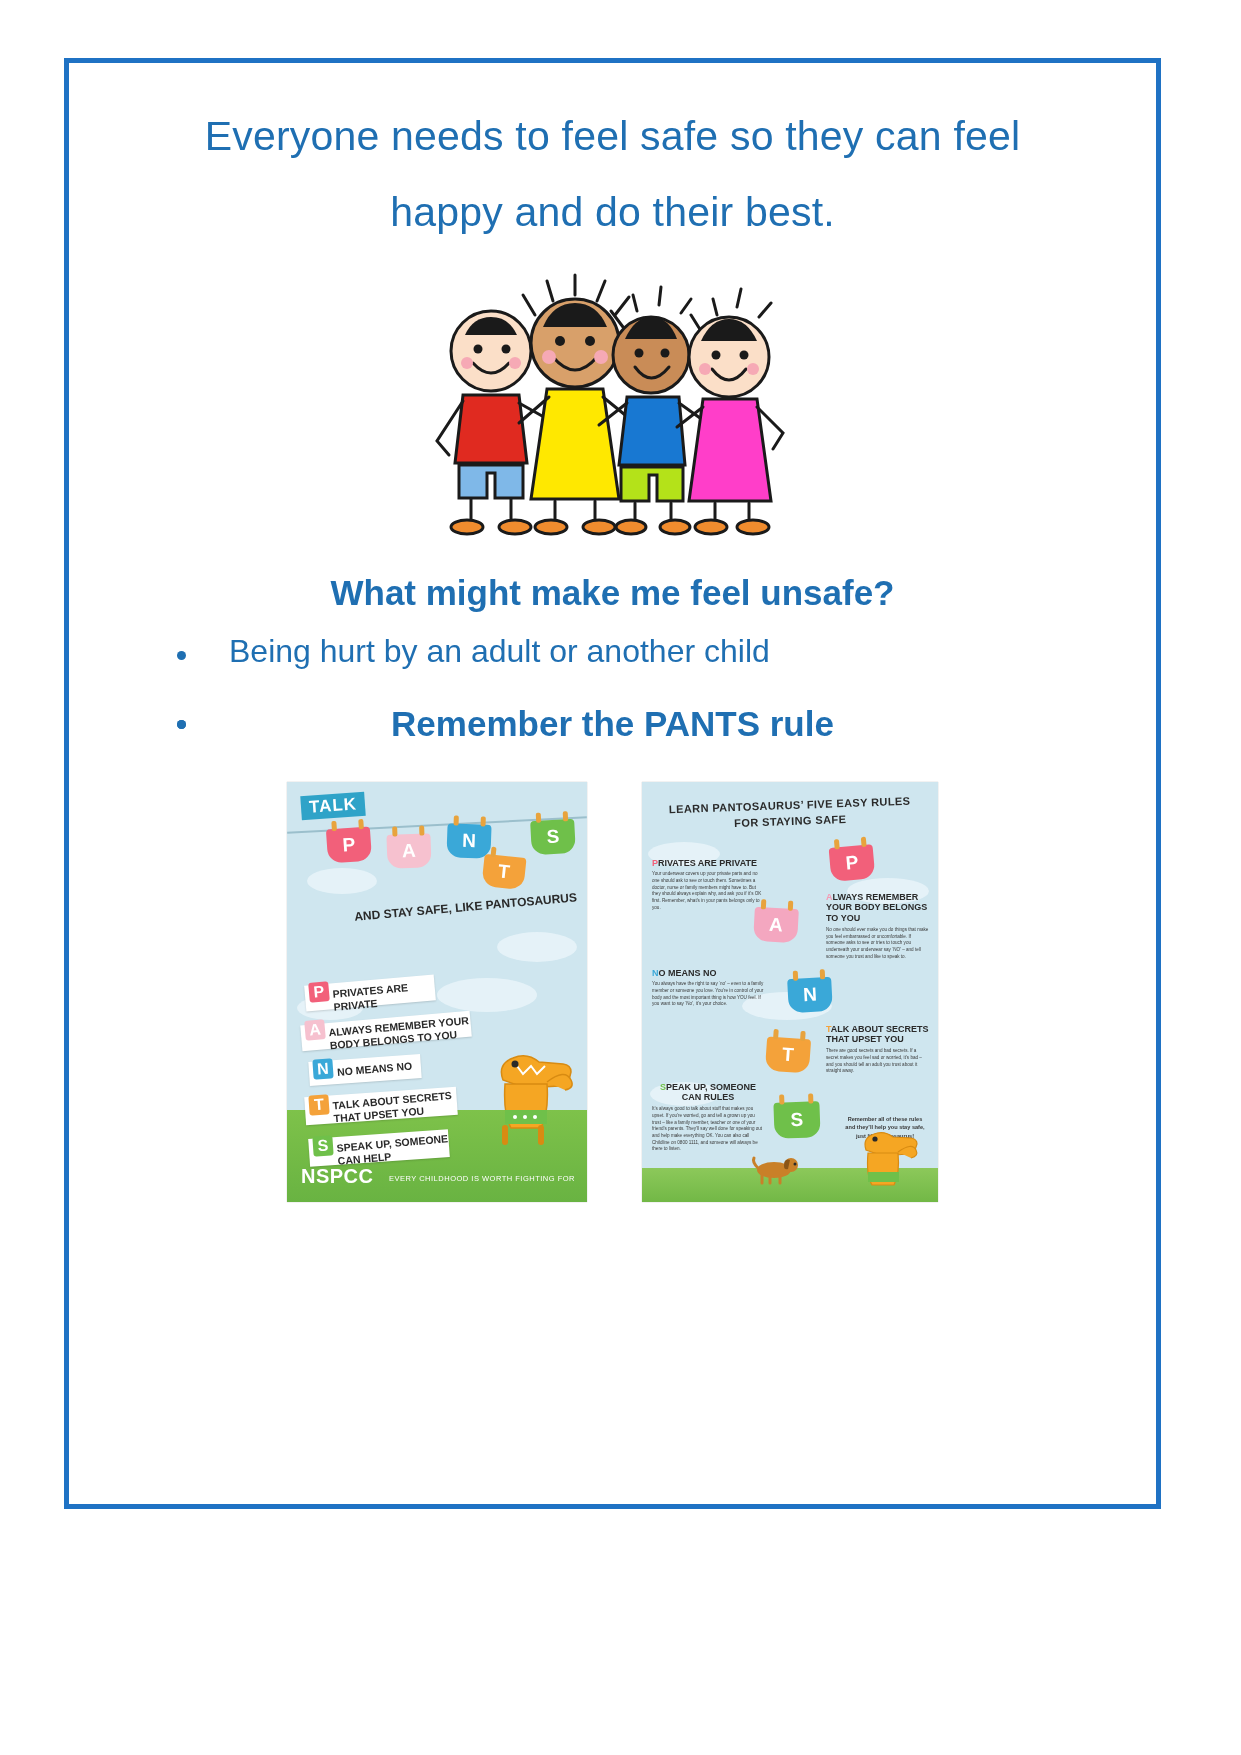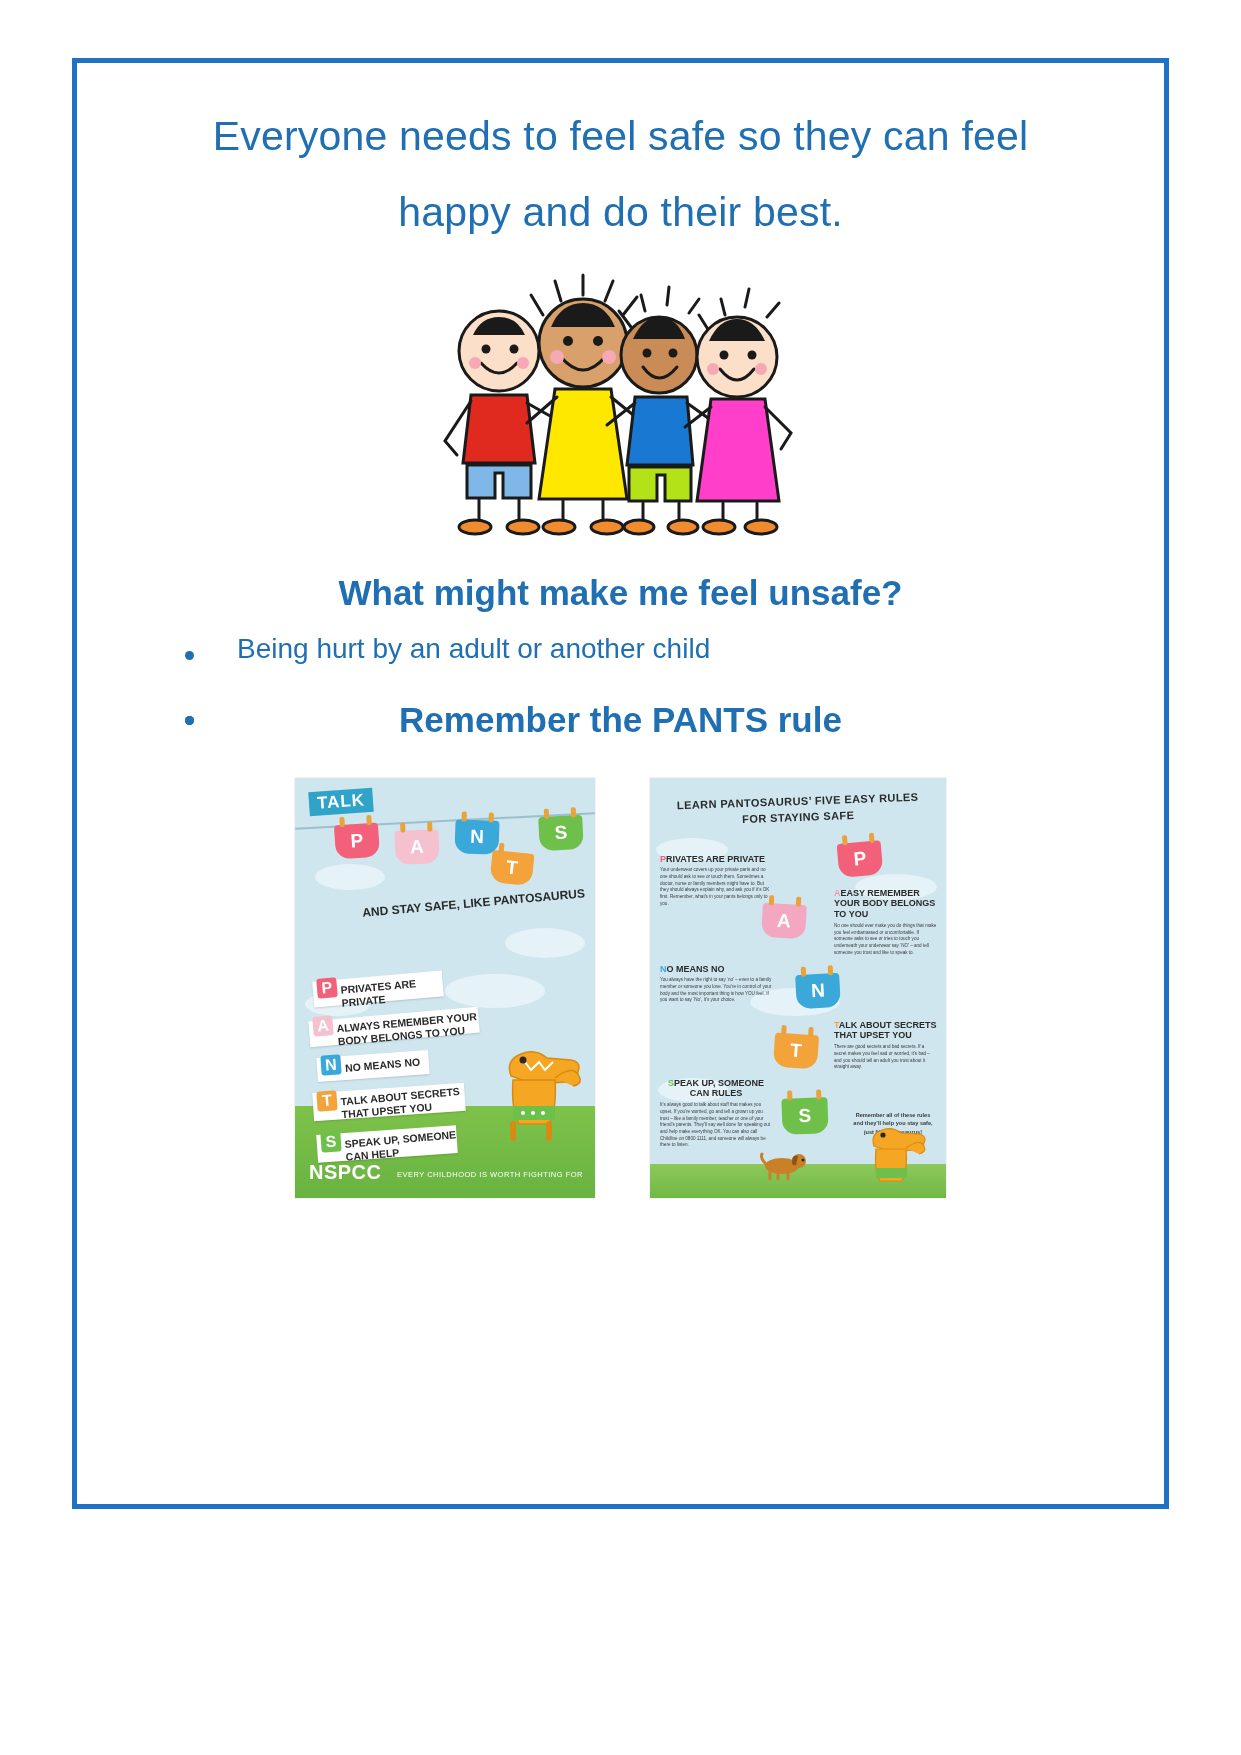--- a/index.html
+++ b/index.html
@@ -15,21 +15,21 @@
   }
   .page {
     position: relative;
     width: 1241px;
     height: 1755px;
     background: #ffffff;
     box-sizing: border-box;
   }
   .border-frame {
     position: absolute;
-    left: 72px;
+    left: 64px;
     top: 58px;
     width: 1097px;
     height: 1451px;
     border: 5px solid #1F72C4;
     box-sizing: border-box;
     background: #ffffff;
   }
   .content {
     position: absolute;
     left: 0;
@@ -62,21 +62,21 @@
     text-align: center;
     margin: 30px auto 0 auto;
   }
   ul.unsafe-list {
     list-style: none;
     margin: 22px 0 0 0;
     padding: 0 0 0 40px;
   }
   ul.unsafe-list li {
     color: #1F6FB2;
-    font-size: 28px;
+    font-size: 32px;
     line-height: 1.0;
     margin: 11px 0 37px 0;
     position: relative;
     padding-left: 70px;
   }
   ul.unsafe-list li .bullet-dot {
     position: absolute;
     left: 18px;
     top: 16px;
     width: 9px;
@@ -464,21 +464,21 @@
             <div class="rule-body">Your underwear covers up your private parts and no one should ask to see or touch them. Sometimes a doctor, nurse or family members might have to. But they should always explain why, and ask you if it’s OK first. Remember, what’s in your pants belongs only to you.</div>
           </div>
           <div class="undie" style="left:188px; top:64px; width:44px; height:34px; background:#f2607a; transform:rotate(-5deg);">
             <div class="peg" style="left:6px;"></div>
             <div class="peg" style="right:6px;"></div>
             <div class="letter">P</div>
           </div>
 
           <div class="p2-rule" style="right:8px; top:110px; width:104px;">
             <div class="rule-title">
-              <span style="color:#f49ab4;">A</span><span>EASY REMEMBER YOUR BODY BELONGS TO YOU</span>
+              <span style="color:#f49ab4;">A</span><span>LWAYS REMEMBER YOUR BODY BELONGS TO YOU</span>
             </div>
             <div class="rule-body">No one should ever make you do things that make you feel embarrassed or uncomfortable. If someone asks to see or tries to touch you underneath your underwear say ‘NO’ – and tell someone you trust and like to speak to.</div>
           </div>
           <div class="undie" style="left:112px; top:126px; width:44px; height:34px; background:#f4a7c0; transform:rotate(3deg);">
             <div class="peg" style="left:6px;"></div>
             <div class="peg" style="right:6px;"></div>
             <div class="letter">A</div>
           </div>
 
           <div class="p2-rule" style="left:10px; top:186px;">

